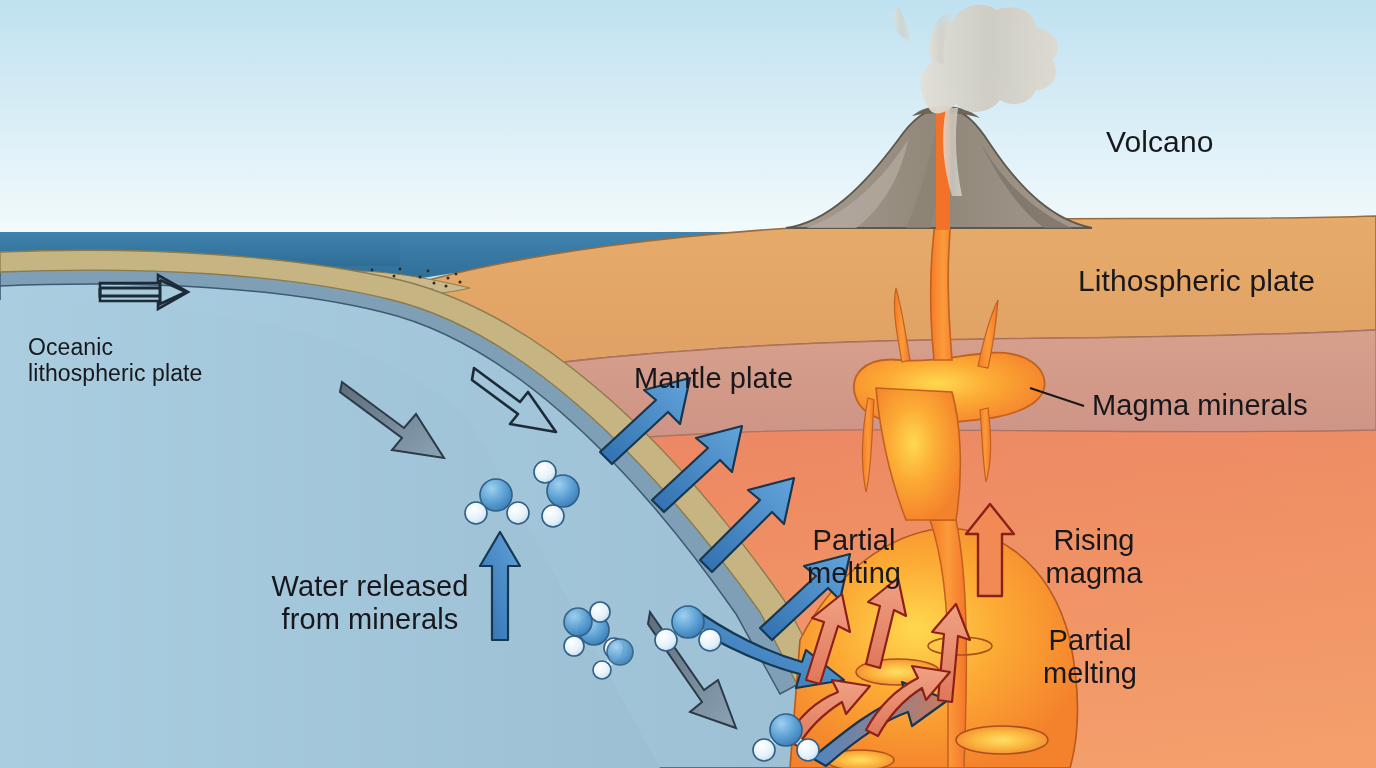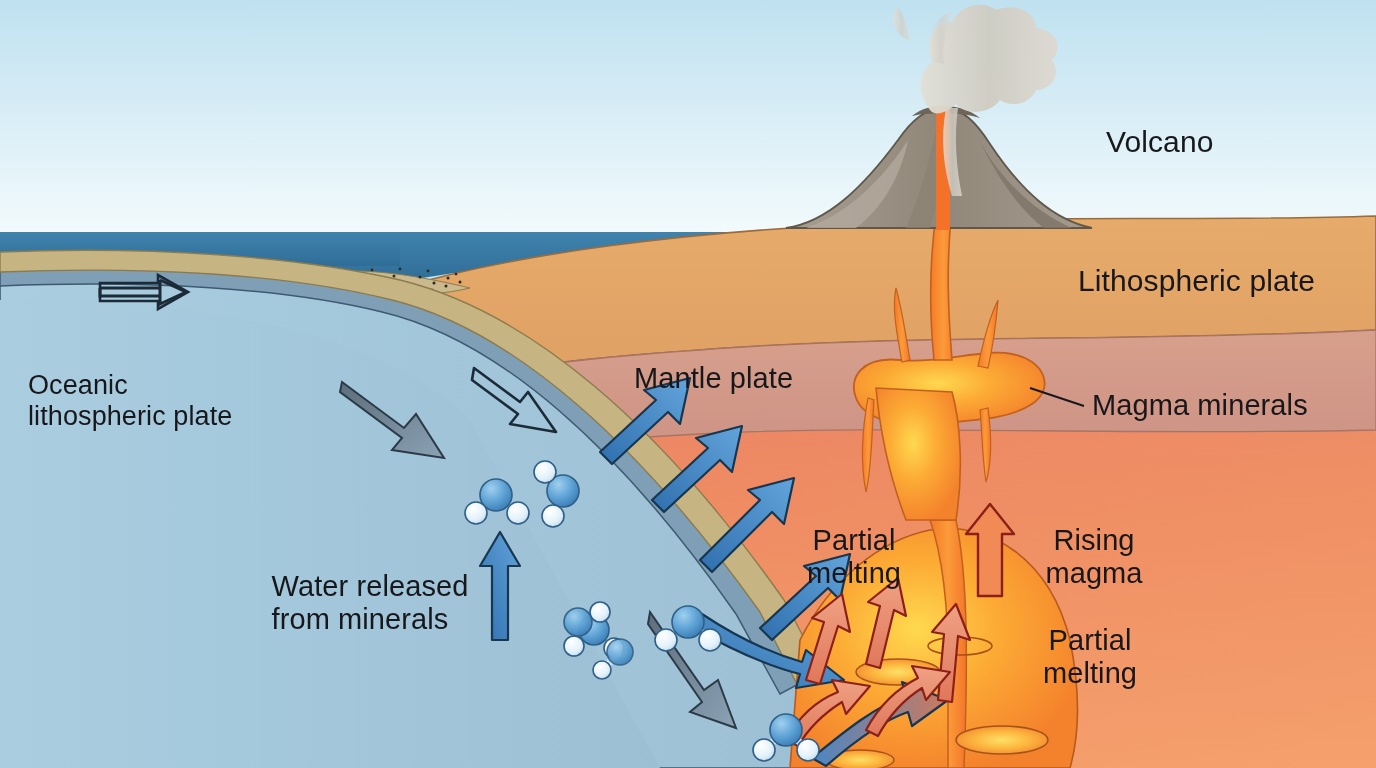--- a/index.html
+++ b/index.html
@@ -306,27 +306,27 @@
 
   <line x1="1030" y1="388" x2="1084" y2="406" stroke="#17171c" stroke-width="2"></line>
 </svg>
 
 <div class="lbl" style="left:1066px;top:125px;font-size:30px;margin-left:40px;">Volcano</div>
 
 <div class="lbl" style="left:1078px;top:264px;font-size:30px;">Lithospheric plate</div>
 
 <div class="lbl" style="left:1092px;top:389px;font-size:29px;">Magma minerals</div>
 
-<div class="lbl" style="left:28px;top:334px;font-size:27px;margin-top:36px;">Oceanic
+<div class="lbl" style="left:28px;top:334px;font-size:23px;">Oceanic
 lithospheric plate</div>
 
 <div class="lbl" style="left:634px;top:362px;font-size:29px;">Mantle plate</div>
 
 
-<div class="lbl c" style="left:370px;top:570px;font-size:29px;text-align:left;">Water released
+<div class="lbl c" style="left:370px;top:570px;font-size:29px;text-align:center;">Water released
 from minerals</div>
 
 <div class="lbl c" style="left:854px;top:524px;font-size:29px;text-align:center;">Partial
 melting</div>
 
 <div class="lbl c" style="left:1066px;top:524px;font-size:29px;text-align:center;margin-left:28px;">Rising
 magma</div>
 
 <div class="lbl c" style="left:1090px;top:624px;font-size:29px;text-align:center;">Partial
 melting</div>

